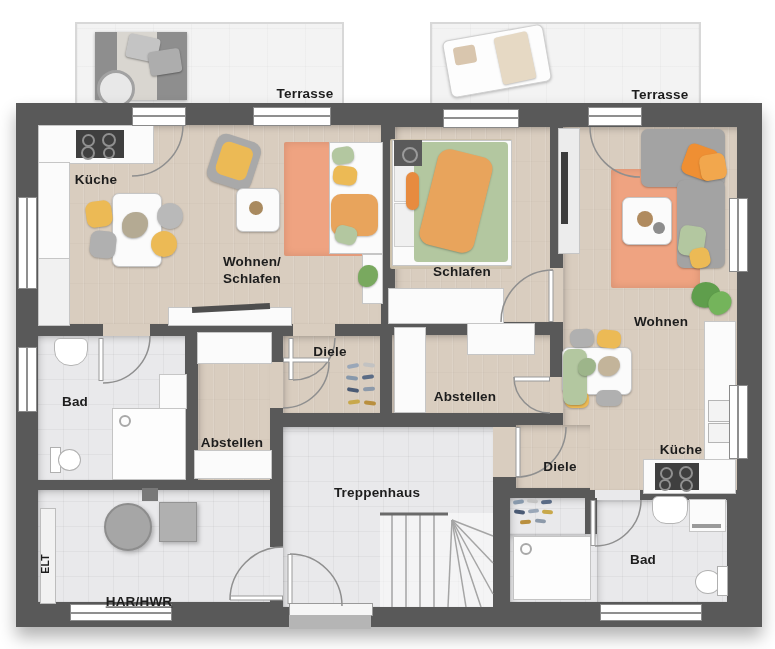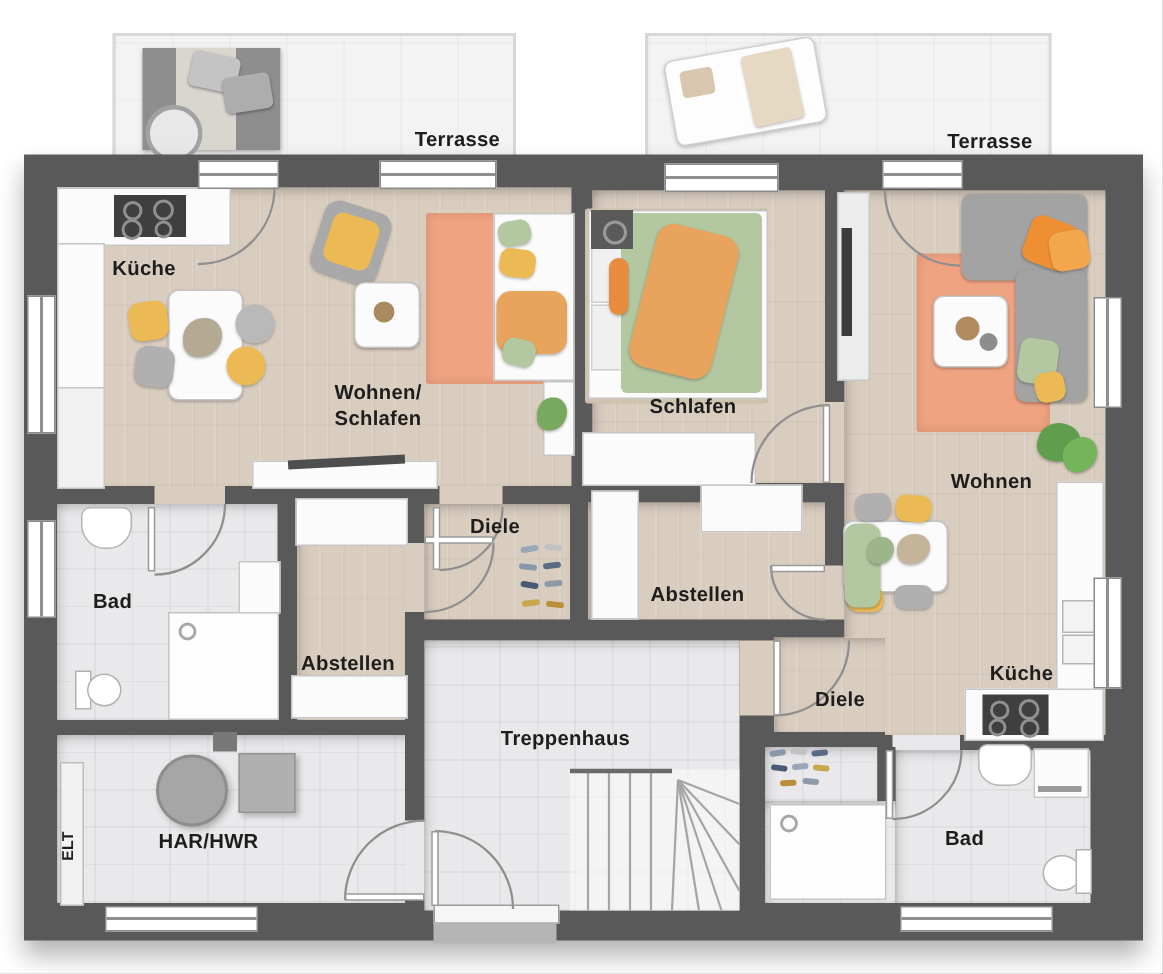--- a/index.html
+++ b/index.html
@@ -297,16 +297,16 @@
   <div class="a lbl" style="left:462px;top:272px;">Schlafen</div>
   <div class="a lbl" style="left:661px;top:322px;">Wohnen</div>
   <div class="a lbl" style="left:330px;top:352px;">Diele</div>
   <div class="a lbl" style="left:232px;top:443px;">Abstellen</div>
   <div class="a lbl" style="left:75px;top:402px;">Bad</div>
   <div class="a lbl" style="left:465px;top:397px;">Abstellen</div>
   <div class="a lbl" style="left:560px;top:467px;">Diele</div>
   <div class="a lbl" style="left:681px;top:450px;">Küche</div>
   <div class="a lbl" style="left:643px;top:560px;">Bad</div>
   <div class="a lbl" style="left:377px;top:493px;">Treppenhaus</div>
-  <div class="a lbl" style="left:139px;top:562px;">HAR/HWR</div>
+  <div class="a lbl" style="left:139px;top:602px;text-decoration:underline;">HAR/HWR</div>
   <div class="a lbl lbl-elt" style="left:46px;top:564px;">ELT</div>
 
 </div>
 
 </body></html>

